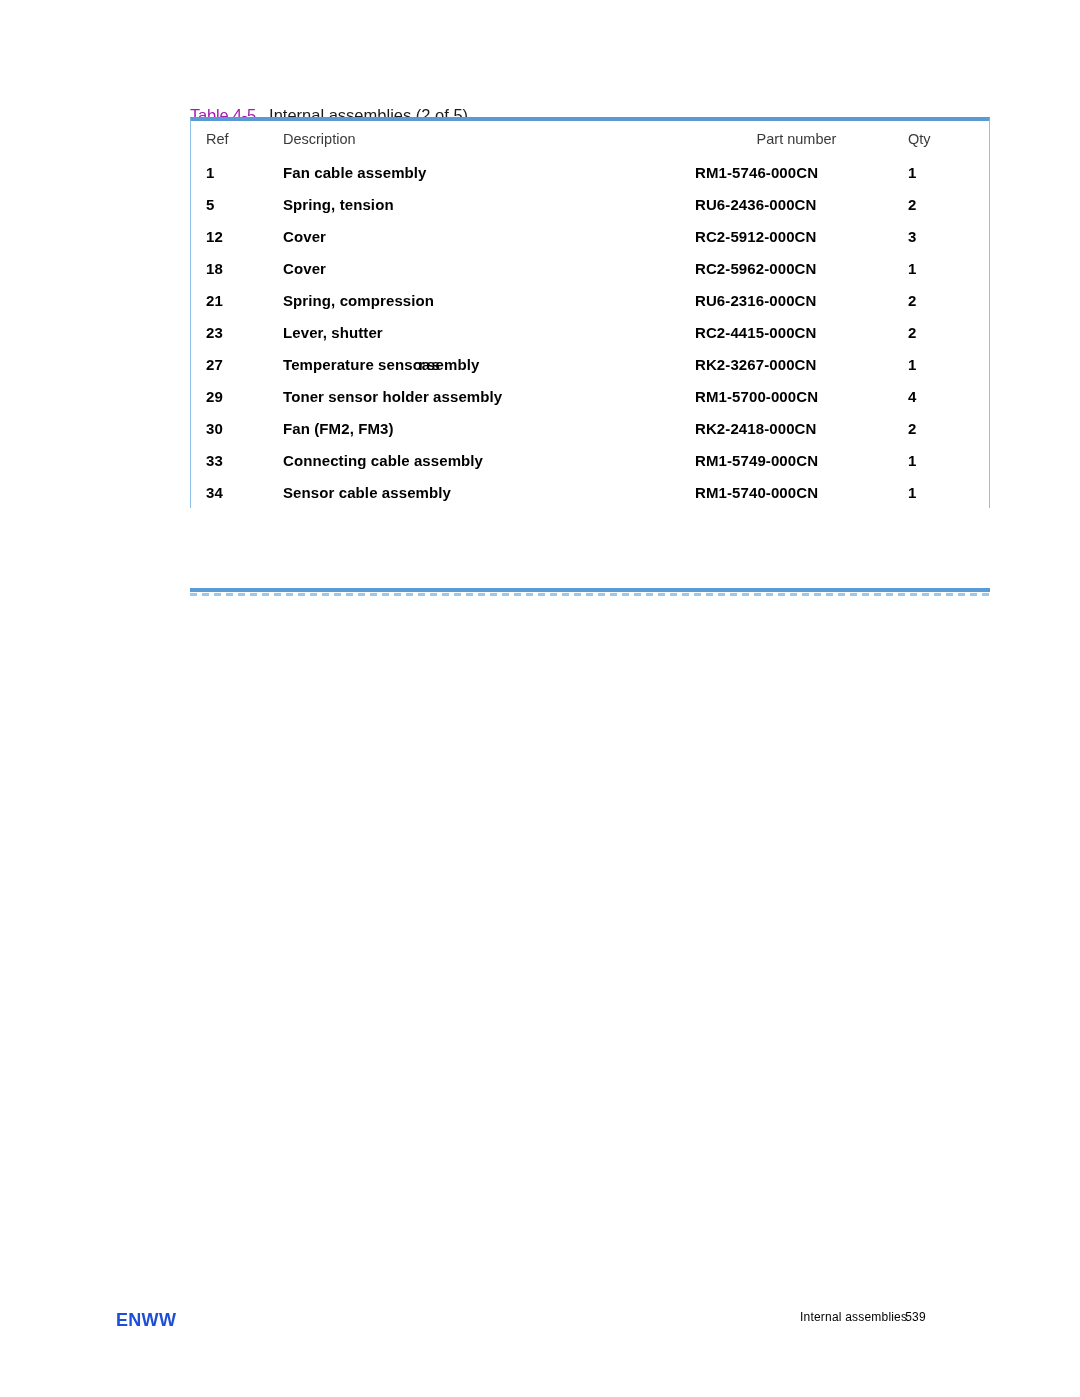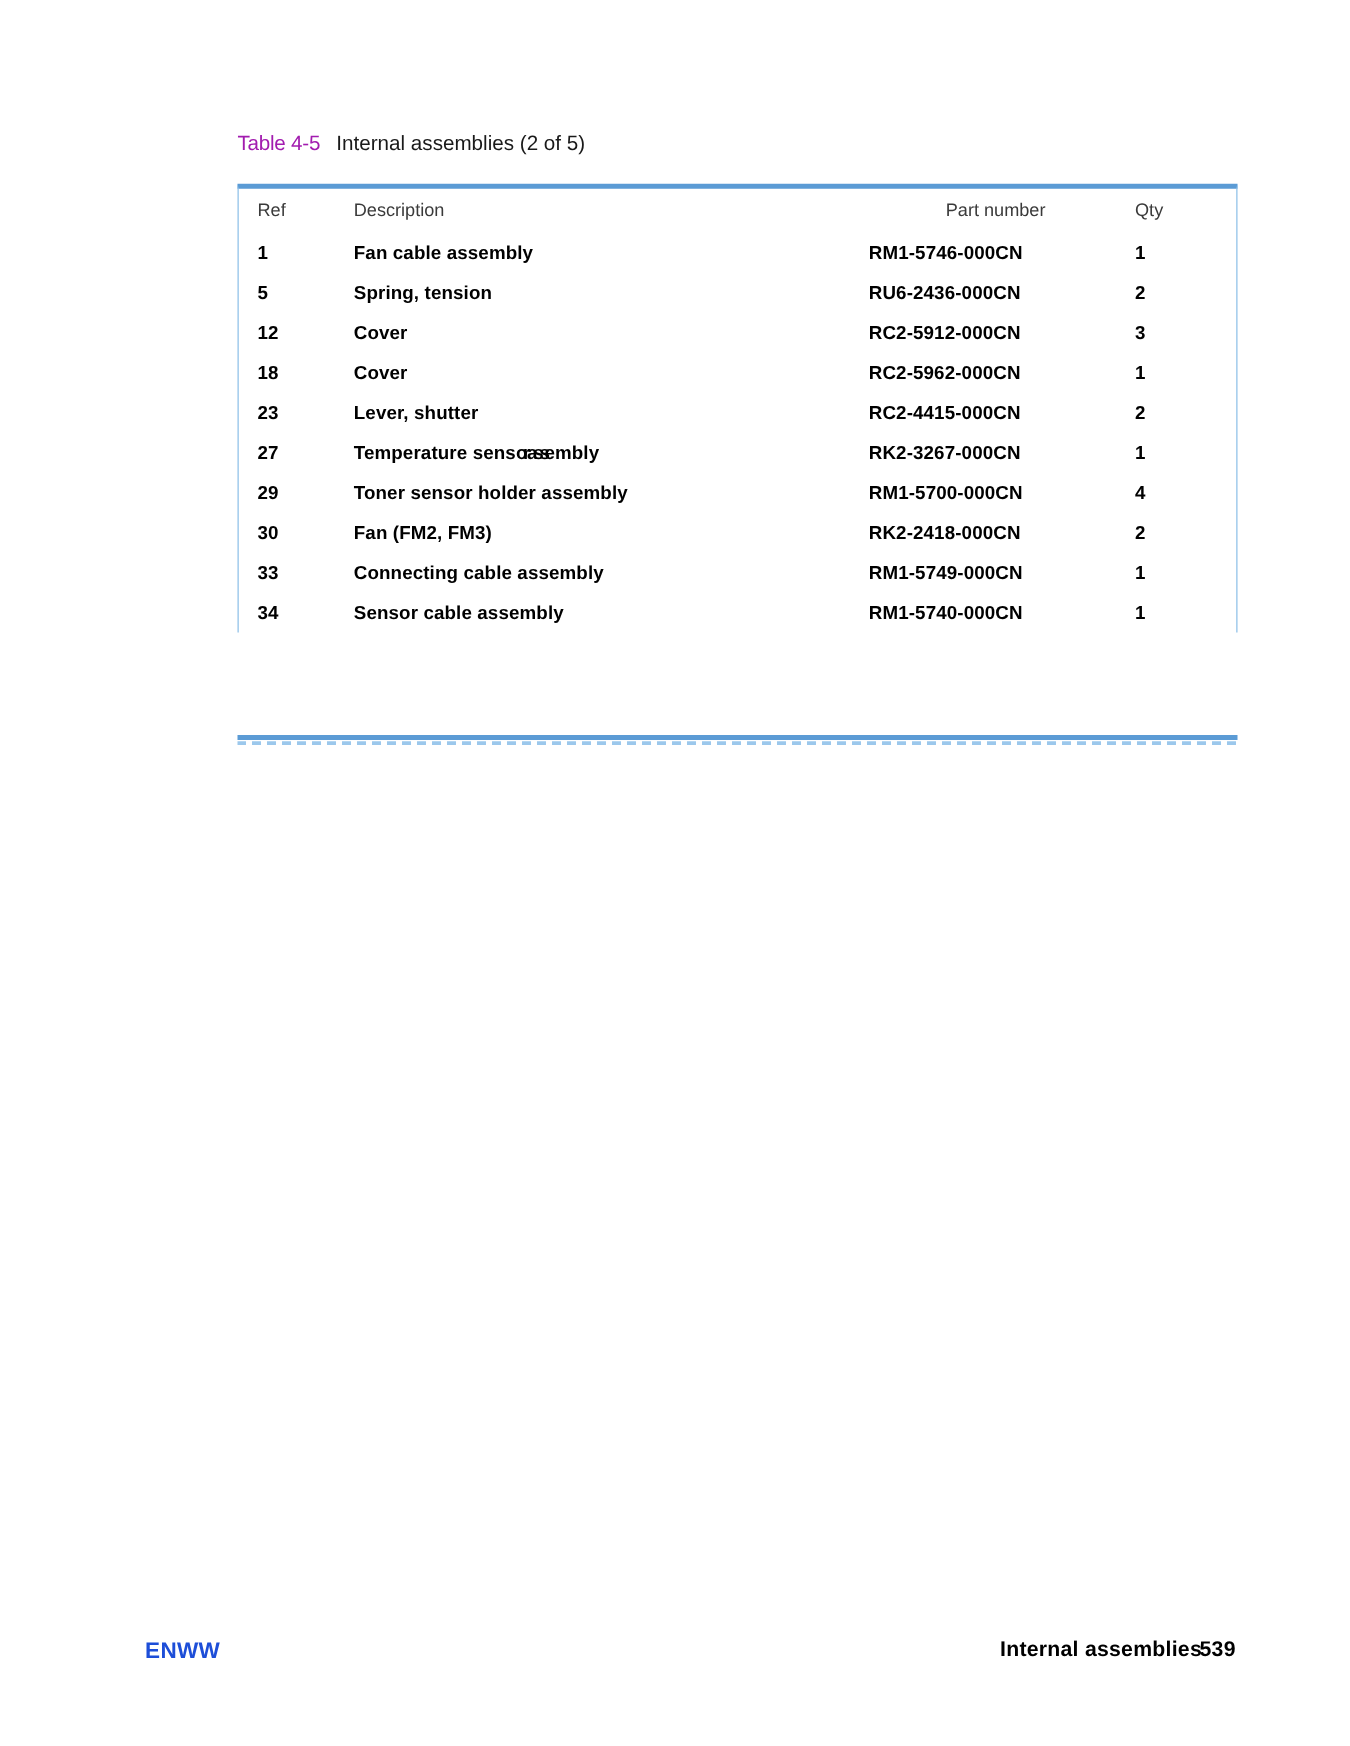--- a/index.html
+++ b/index.html
@@ -38,21 +38,21 @@
   }
   .caption-title {
     color: #1a1a1a;
     margin-left: 13px;
   }
 
   
   .parts-table-wrap {
     position: absolute;
     left: 190px;
-    top: 147px;
+    top: 117px;
     width: 800px;
     border-top: 4px solid #5B9BD5;
     border-left: 1.5px solid #8ec0e8;
     border-right: 1.5px solid #8ec0e8;
     box-sizing: border-box;
     background: #ffffff;
   }
   .parts-table {
     width: 100%;
     border-collapse: collapse;
@@ -127,22 +127,22 @@
     font-size: 18px;
     font-weight: bold;
     color: #1d4ed8;
     font-family: "Liberation Sans Narrow", "Liberation Sans", sans-serif;
     letter-spacing: 0.3px;
   }
   .footer-right {
     position: absolute;
     left: 800px;
     top: 1310px;
-    font-size: 17px;
-    font-weight: bold;
+    font-size: 12px;
+    font-weight: normal;
     color: #000000;
     font-family: "Liberation Sans Narrow", "Liberation Sans", sans-serif;
     white-space: nowrap;
     letter-spacing: 0.2px;
   }
   .footer-right .fr-pageno {
     margin-left: -2px;
   }
 </style>
 </head>
@@ -190,20 +190,26 @@
             <td class="td-part">RC2-5912-000CN</td>
             <td class="td-qty">3</td>
           </tr>
           <tr>
             <td class="td-ref">18</td>
             <td class="td-desc">Cover</td>
             <td class="td-part">RC2-5962-000CN</td>
             <td class="td-qty">1</td>
           </tr>
           <tr>
+            <td class="td-ref">21</td>
+            <td class="td-desc">Spring, compression</td>
+            <td class="td-part">RU6-2316-000CN</td>
+            <td class="td-qty">2</td>
+          </tr>
+          <tr>
             <td class="td-ref">23</td>
             <td class="td-desc">Lever, shutter</td>
             <td class="td-part">RC2-4415-000CN</td>
             <td class="td-qty">2</td>
           </tr>
           <tr>
             <td class="td-ref">27</td>
             <td class="td-desc"><span>Temperature sens</span><span class="glyph-overlap">or ass</span><span>embly</span></td>
             <td class="td-part">RK2-3267-000CN</td>
             <td class="td-qty">1</td>

